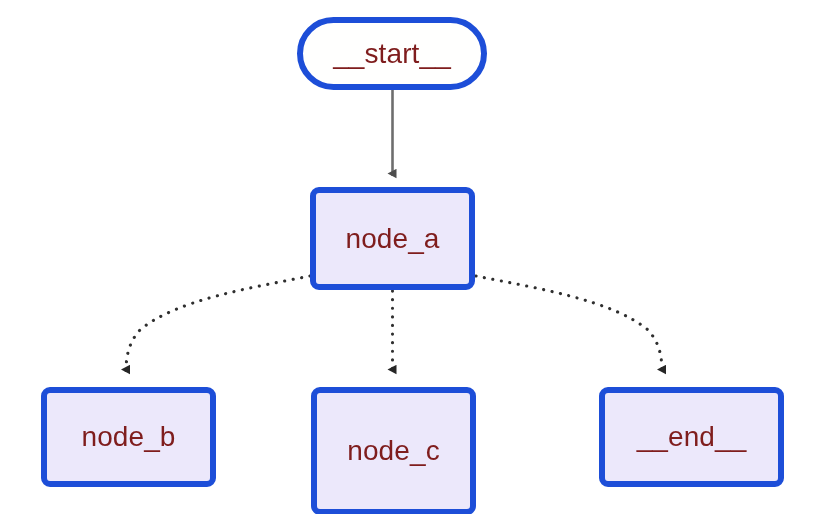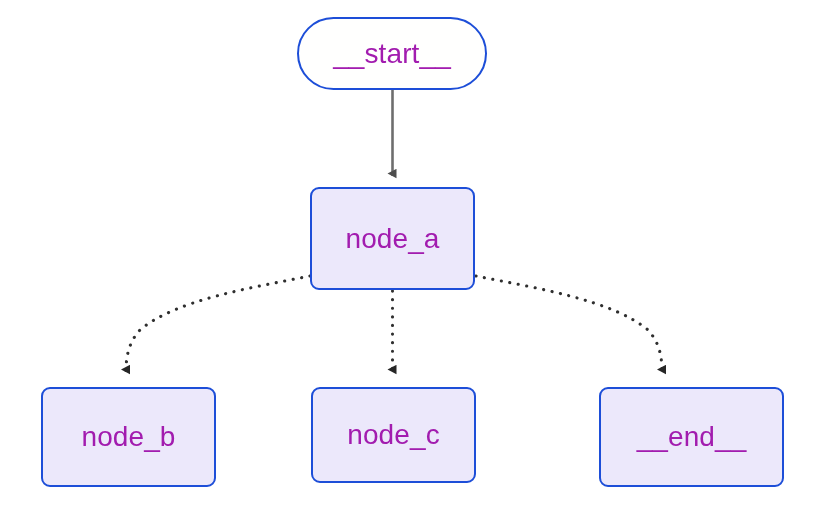--- a/index.html
+++ b/index.html
@@ -26,23 +26,23 @@
     width: 822px;
     height: 514px;
   }
   .node {
     position: absolute;
     box-sizing: border-box;
     display: flex;
     align-items: center;
     justify-content: center;
     background: #ece8fb;
-    border: 2px solid #1d4ed8;
+    border: 6px solid #1d4ed8;
     border-radius: 9px;
-    color: #a21caf;
+    color: #7f1d1d;
     font-family: "Liberation Sans", sans-serif;
     font-size: 28px;
     font-weight: 400;
     letter-spacing: 0.1px;
     white-space: nowrap;
     z-index: 2;
   }
   .node.terminal-start {
     background: #fffffe;
     border-radius: 999px;
@@ -84,21 +84,21 @@
   </div>
 
   <div class="node" style="left:41px; top:387px; width:175px; height:100px;">
     <span class="node-label">node_b</span>
   </div>
 
   <div class="node" style="left:310px; top:187px; width:165px; height:103px;">
     <span class="node-label">node_a</span>
   </div>
 
-  <div class="node" style="left:311px; top:387px; width:165px; height:96px;">
+  <div class="node" style="left:311px; top:387px; width:165px; height:128px;">
     <span class="node-label">node_c</span>
   </div>
 
   <div class="node terminal-end" style="left:599px; top:387px; width:185px; height:100px;">
     <span class="node-label">__end__</span>
   </div>
 
 </div>
 
 </body></html>

